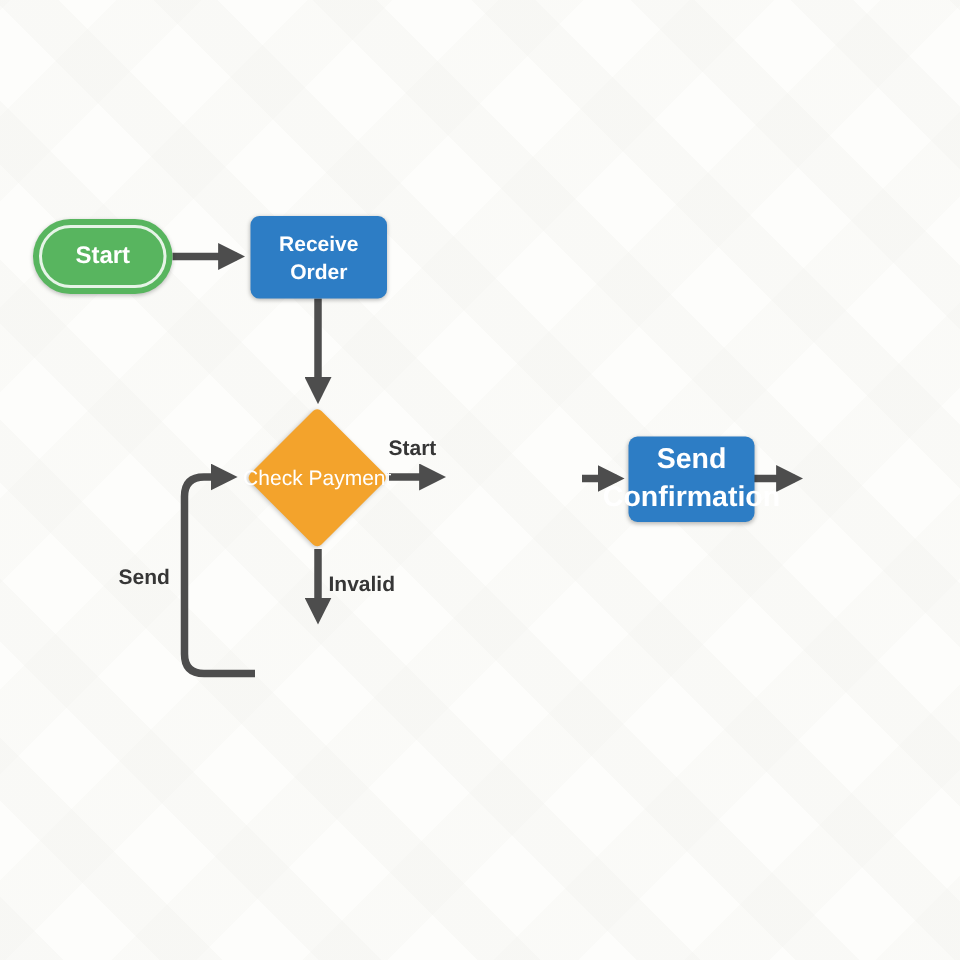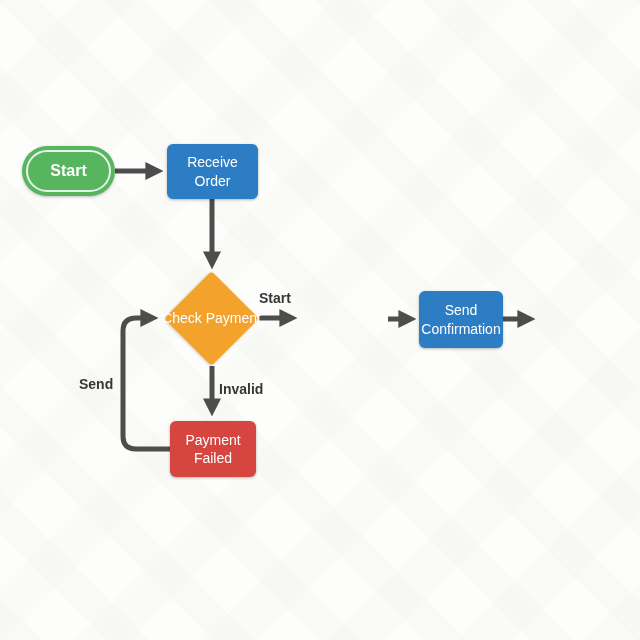--- a/index.html
+++ b/index.html
@@ -28,21 +28,21 @@
     display: flex;
     align-items: center;
     justify-content: center;
     text-align: center;
     color: #ffffff;
     box-sizing: border-box;
   }
   .process {
     border-radius: 6px;
     font-size: 14px;
-    font-weight: 400;
+    font-weight: 700;
     line-height: 1.3;
     padding: 0 2px;
     box-shadow: 0 1px 3px rgba(0,0,0,0.28);
     text-align: center;
   }
   .blue   { background: #2d7dc5; }
   .red    { background: #d6453f; }
   .terminator {
     border-radius: 9999px;
     font-size: 16px;
@@ -88,21 +88,21 @@
     position: absolute;
     font-size: 14px;
     font-weight: 600;
     color: #363636;
     white-space: nowrap;
   }
   
   #n-start            { left: 22px;  top: 146px; width: 93px; height: 50px; }
   #n-receive-order    { left: 167px; top: 144px; width: 91px; height: 55px; }
   #n-process-payment  { left: 300px; top: 291px; width: 88px; height: 57px; }
-  #n-send-confirmation{ left: 419px; top: 291px; width: 84px; height: 57px; font-size: 14px; }
+  #n-send-confirmation{ left: 419px; top: 291px; width: 84px; height: 57px; font-size: 19px; }
   #n-payment-failed   { left: 170px; top: 421px; width: 86px; height: 56px; }
   #n-end              { left: 538px; top: 300px; width: 85px; height: 44px; }
   #lbl-valid   { left: 259px; top: 290px; }
   #lbl-invalid { left: 219px; top: 381px; text-align: right; }
   #lbl-retry   { left: 79px;  top: 376px; }
 </style>
 </head>
 <body>
 
 <div class="canvas">
@@ -135,22 +135,19 @@
   <div class="diamond-wrap">
     <div class="diamond-shape"></div>
     <div class="diamond-label">Check Payment</div>
   </div>
 
 
   <div id="n-send-confirmation" class="node process blue">
     <span>Send Confirmation</span>
   </div>
 
-  <div id="n-payment-failed" class="node process red">
-    <span>Payment Failed</span>
-  </div>
 
 
   <div id="lbl-valid" class="edge-label">Start</div>
   <div id="lbl-invalid" class="edge-label">Invalid</div>
   <div id="lbl-retry" class="edge-label">Send</div>
 
 </div>
 
 </body></html>

